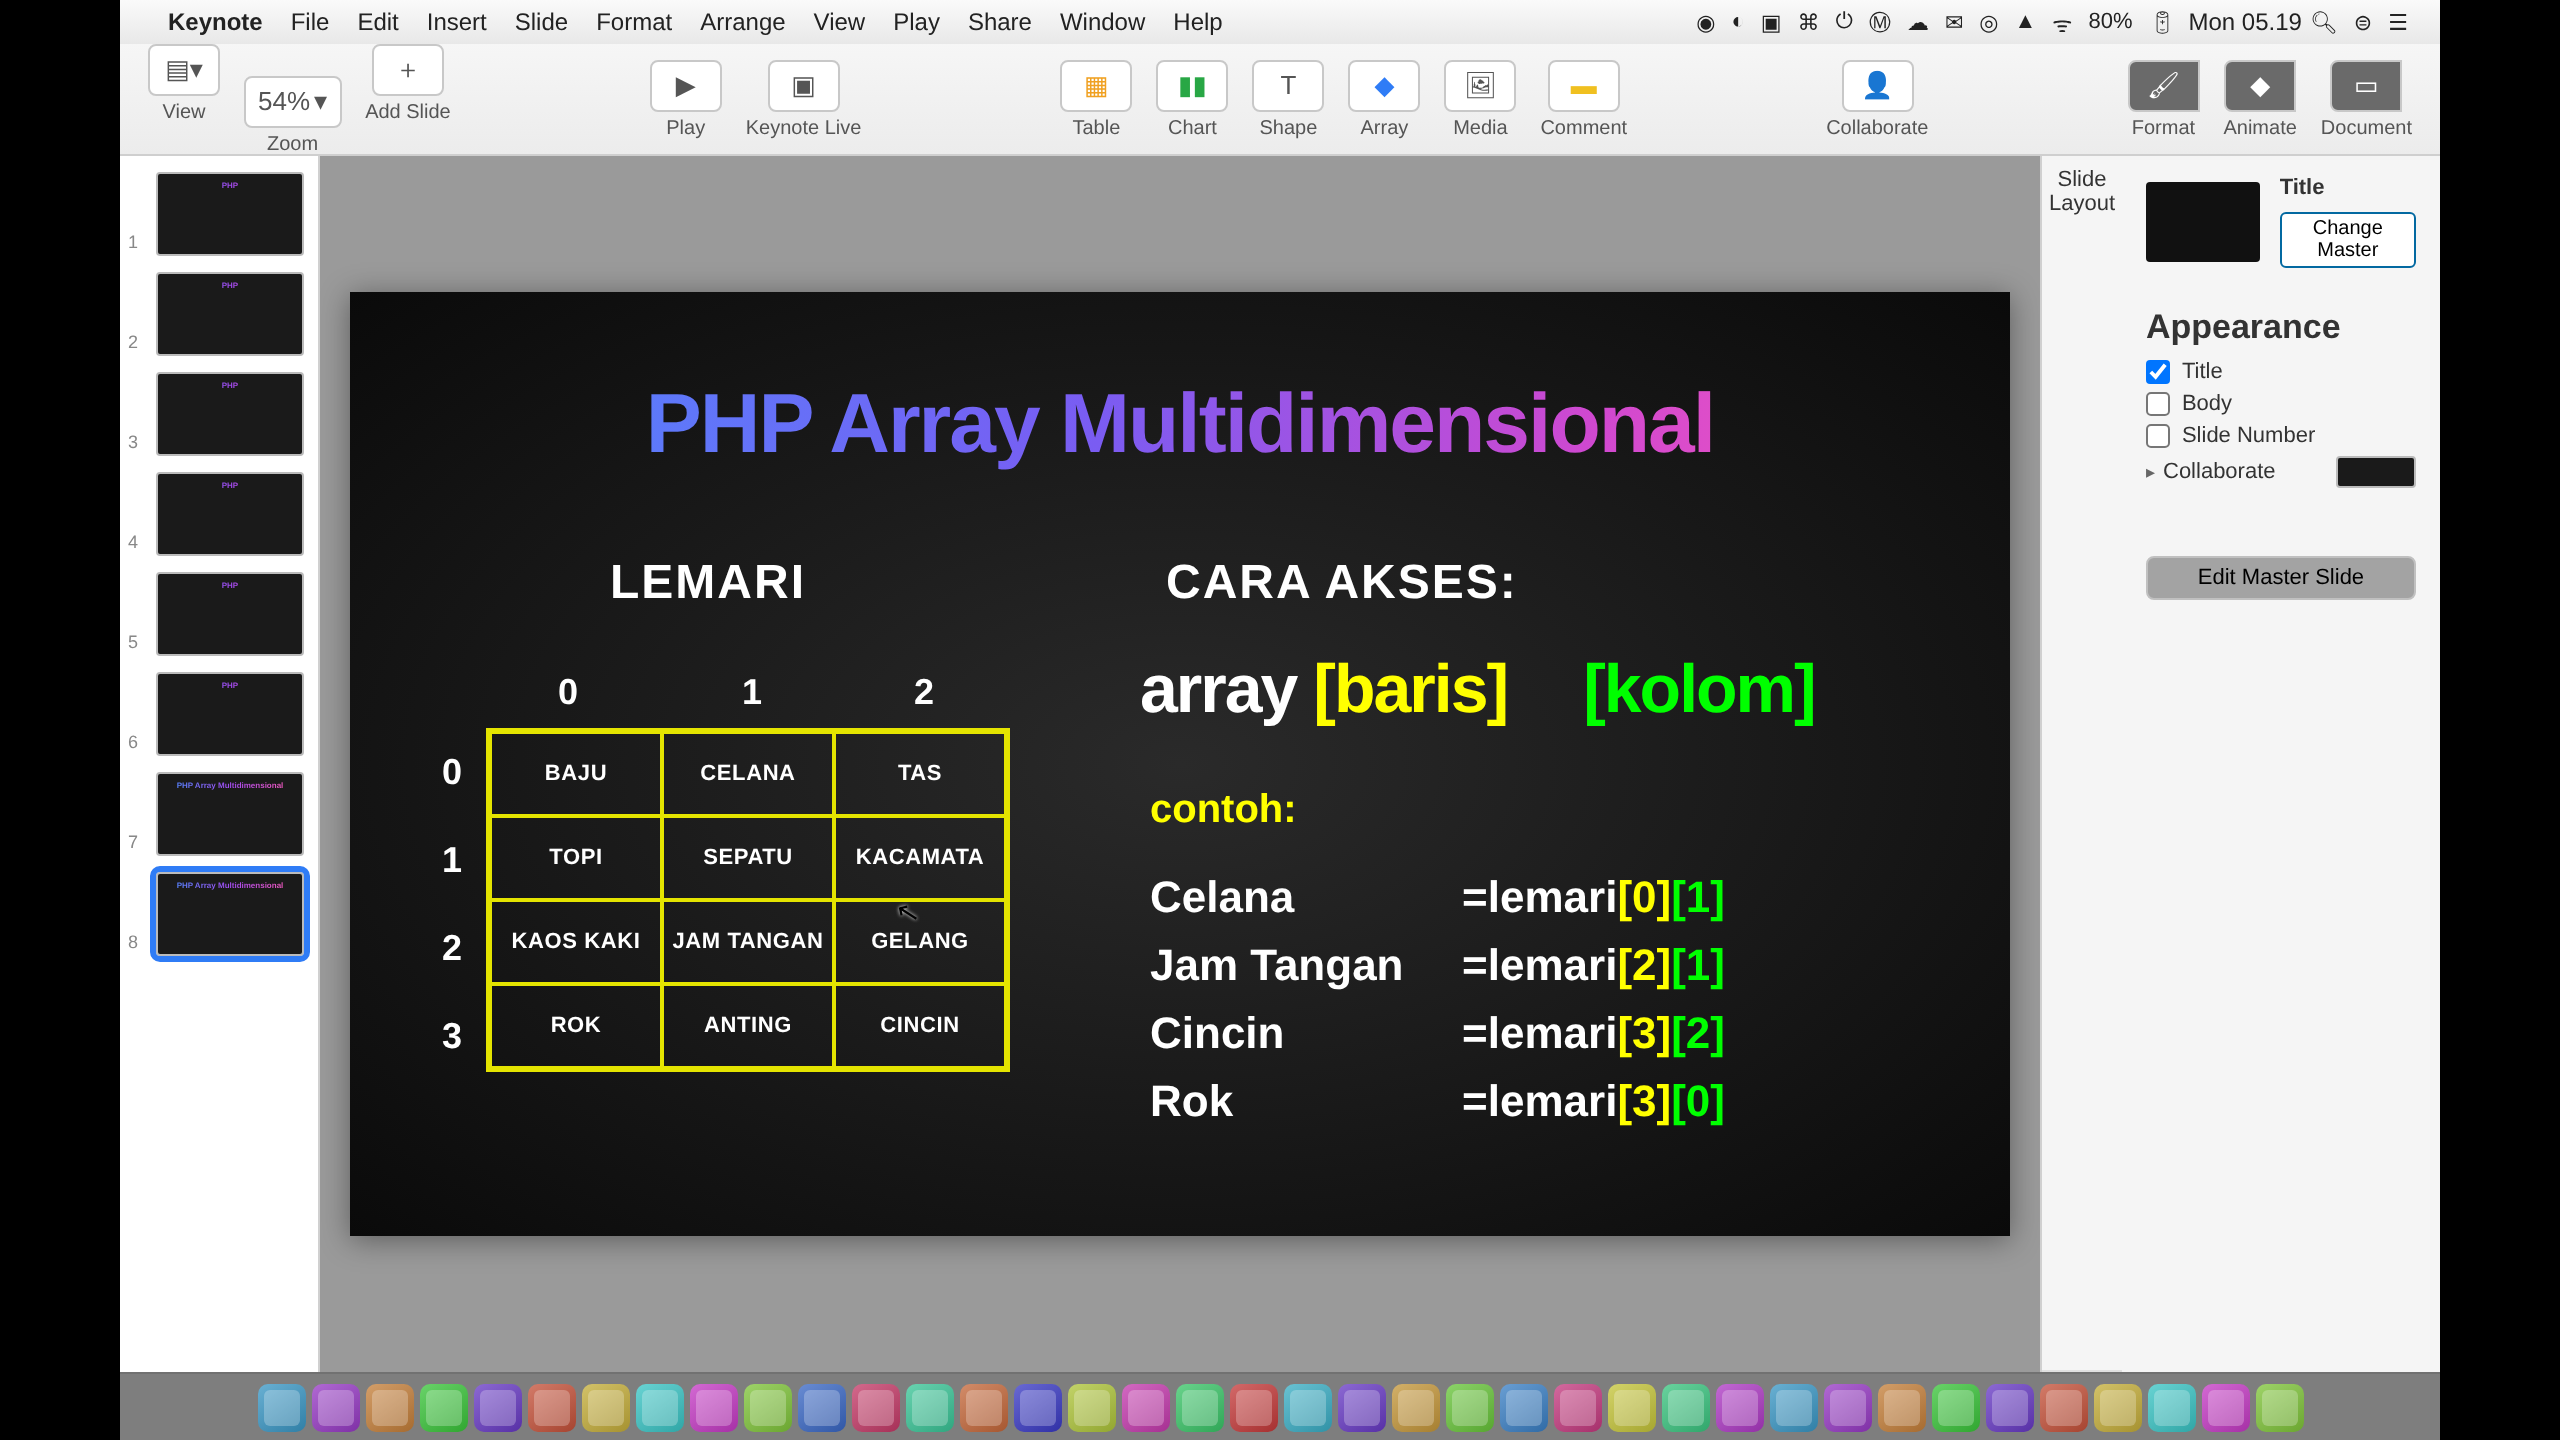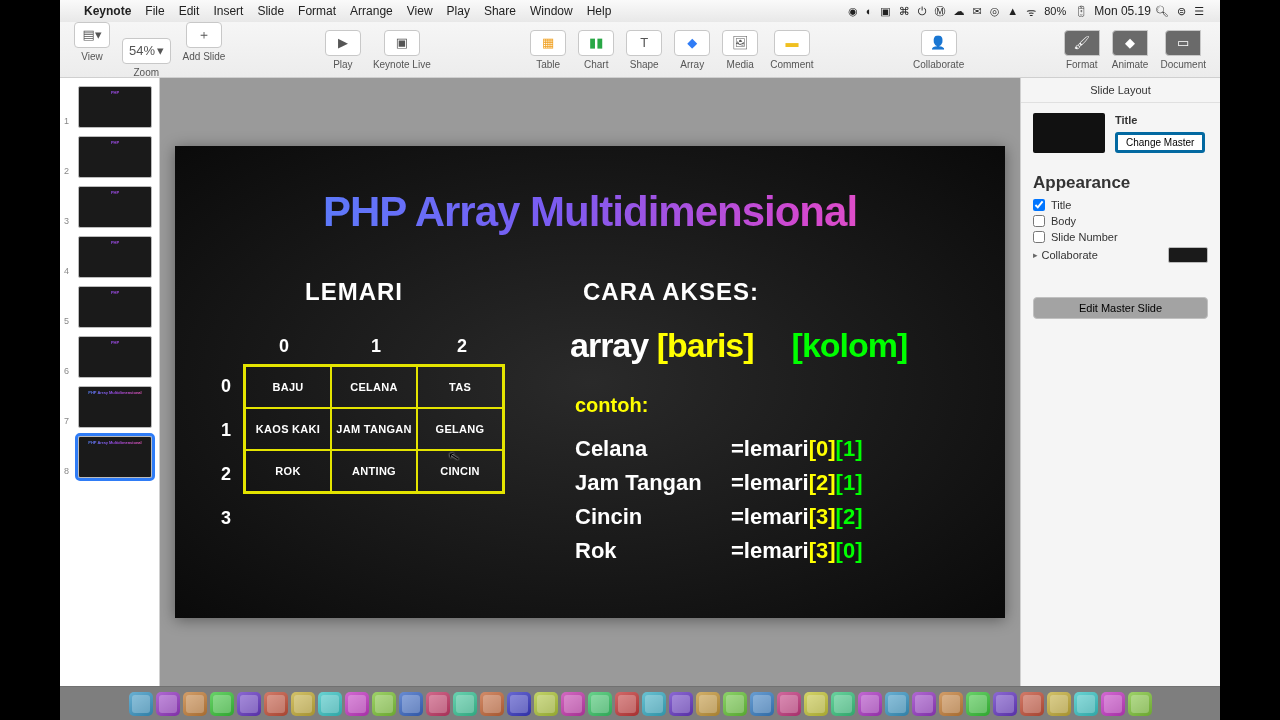--- a/index.html
+++ b/index.html
@@ -69,27 +69,27 @@
 .examples .row { display: flex; }
 .examples .name { width: 156px; color: #fff; }
 .examples .eq { color: #fff; }
 .examples .arr { color: #fff; }
 .examples .b1 { color: #ffff00; }
 .examples .b2 { color: #00ff00; }
 
 .cursor { position: absolute; top: 302px; left: 273px; font-size: 14px; color: #000; transform: rotate(-12deg); text-shadow: 0 0 2px #fff; }
 
 
-.inspector { width: 200px; background: #f5f5f5; border-left: 1px solid #d0d0d0; display: flex; flex-direction: column; }
+.inspector { width: 200px; background: #f5f5f5; border-left: 1px solid #d0d0d0; display: flex; flex-direction: row; }
 .insp-heading { text-align: center; font-size: 11px; color: #333; padding: 6px 0; border-bottom: 1px solid #e0e0e0; }
 .insp-body { padding: 10px 12px; font-size: 11px; color: #333; }
 .master-row { display: flex; gap: 10px; align-items: center; margin-bottom: 12px; }
 .master-thumb { width: 72px; height: 40px; background: #111; border-radius: 2px; }
 .master-info .mt { font-weight: 600; font-size: 11px; margin-bottom: 6px; }
-.master-info button { font-size: 10px; padding: 2px 8px; border: 3px solid #0369a1; border-radius: 3px; background: #fff; cursor: pointer; }
+.master-info button { font-size: 10px; padding: 2px 8px; border: 1px solid #0369a1; border-radius: 3px; background: #fff; cursor: pointer; }
 .insp-section-title { font-size: 17px; color: #333; font-weight: 700; margin: 20px 0 6px; }
 .chk { display: flex; align-items: center; gap: 6px; font-size: 11px; margin: 4px 0; }
 .chk input { width: 12px; height: 12px; }
 .bg-row { display: flex; align-items: center; justify-content: space-between; margin-top: 4px; }
 .bg-row .disclosure { font-size: 9px; color: #666; margin-right: 4px; }
 .bg-swatch { width: 40px; height: 16px; background: #1a1a1a; border: 1px solid #bbb; border-radius: 2px; }
 .edit-master { width: 100%; margin-top: 34px; font-size: 11px; padding: 4px 0; border: 1px solid #c0c0c0; border-radius: 4px; background: #a3a3a3; cursor: pointer; }
 
 
 .dock { position: absolute; bottom: 0; left: 60px; right: 60px; height: 34px; background: rgba(230,230,230,.55); backdrop-filter: blur(4px); display: flex; align-items: center; justify-content: center; gap: 3px; padding: 0 8px; border-top: 1px solid rgba(0,0,0,.1); }
@@ -296,20 +296,25 @@
         <div class="row-hdr" style="top:230px">0</div>
         <div class="row-hdr" style="top:274px">1</div>
         <div class="row-hdr" style="top:318px">2</div>
         <div class="row-hdr" style="top:362px">3</div>
 
         <div class="grid" id="grid">
             <div class="grid-row">
               <div class="grid-cell">BAJU</div>
               <div class="grid-cell">CELANA</div>
               <div class="grid-cell">TAS</div>
+            </div>
+            <div class="grid-row">
+              <div class="grid-cell">TOPI</div>
+              <div class="grid-cell">SEPATU</div>
+              <div class="grid-cell">KACAMATA</div>
             </div>
             <div class="grid-row">
               <div class="grid-cell">KAOS KAKI</div>
               <div class="grid-cell">JAM TANGAN</div>
               <div class="grid-cell">GELANG</div>
             </div>
             <div class="grid-row">
               <div class="grid-cell">ROK</div>
               <div class="grid-cell">ANTING</div>
               <div class="grid-cell">CINCIN</div>

